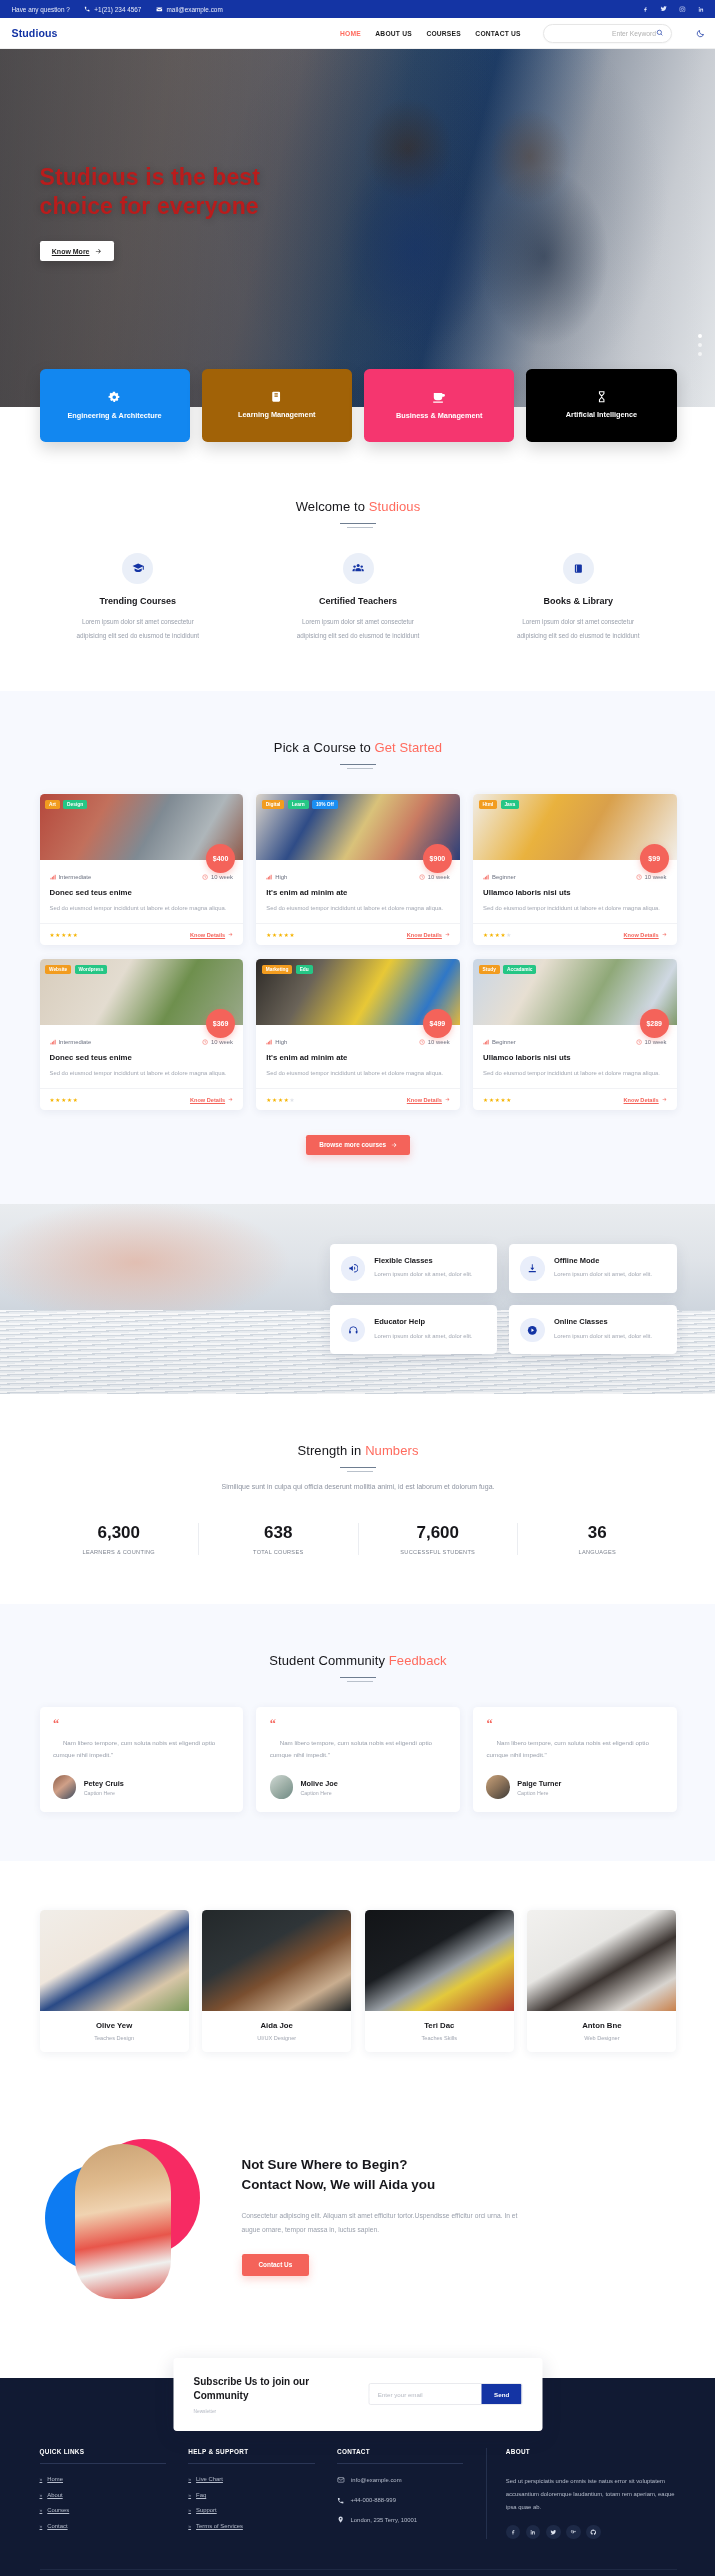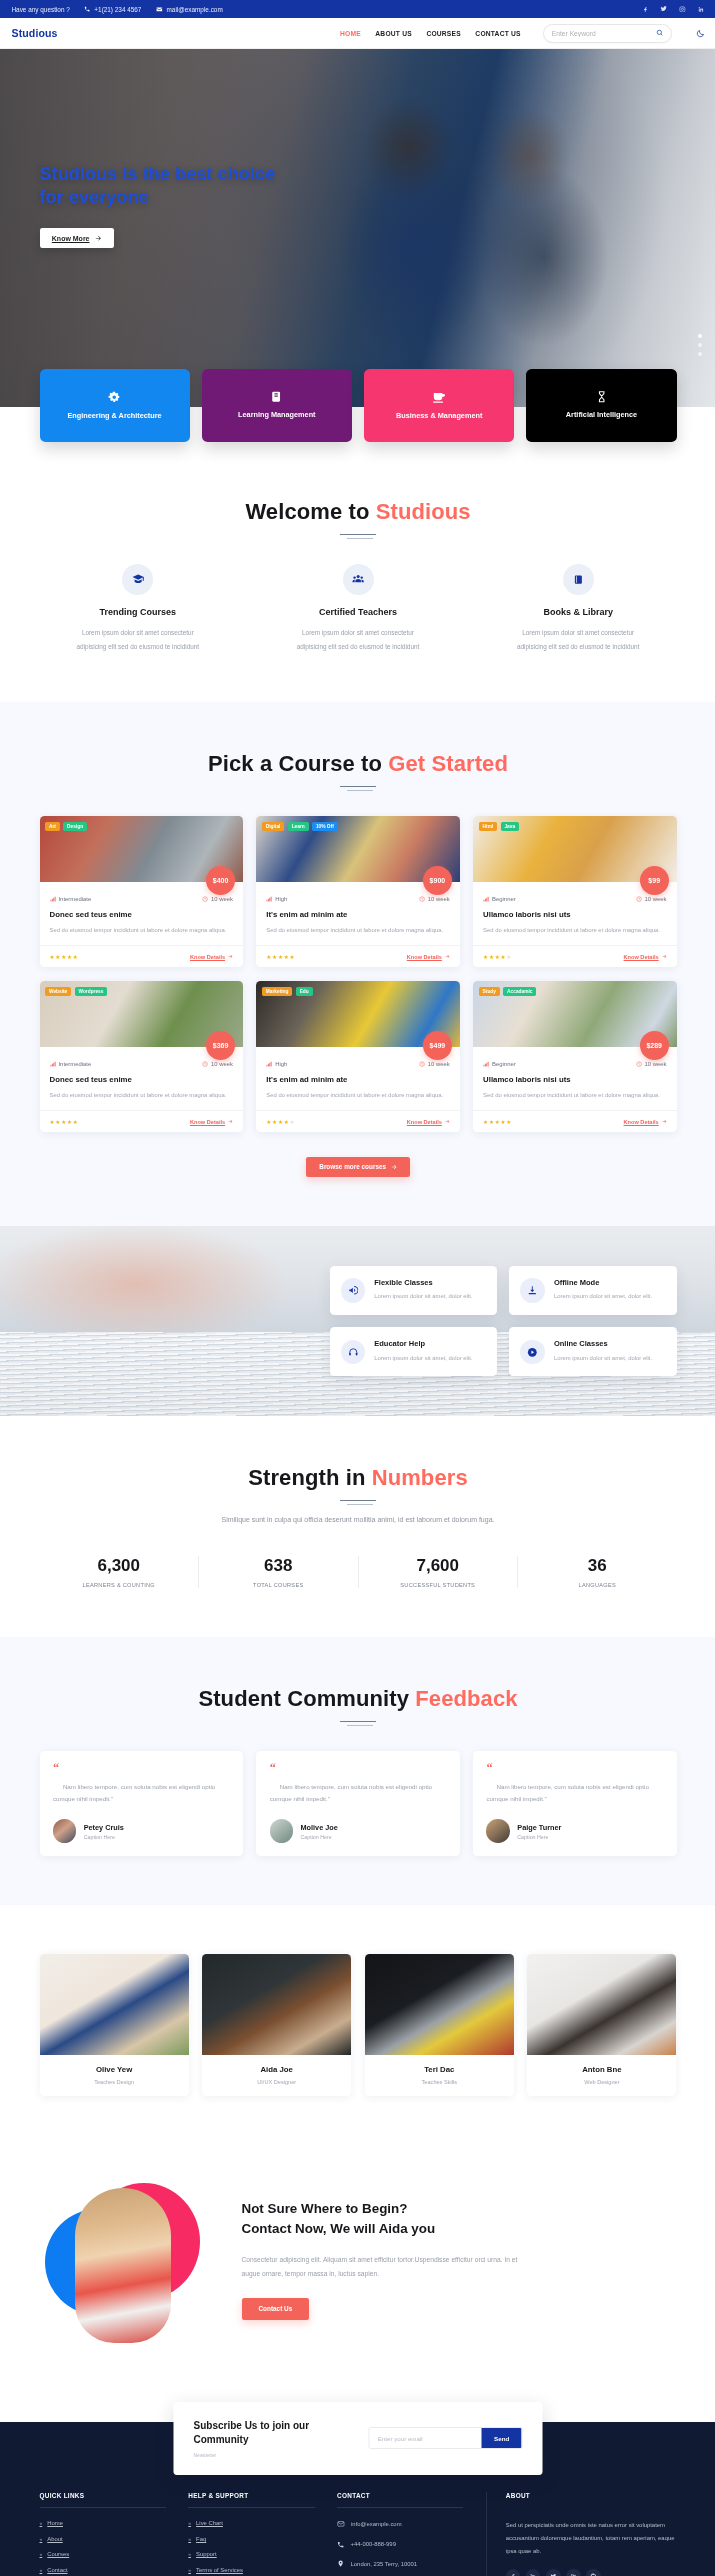--- a/index.html
+++ b/index.html
@@ -21,58 +21,58 @@
   svg { display:block; }
 
   
   .nav { height:31px; background:#fff; border-bottom:0.6px solid #f0f0f0; display:flex; align-items:center; }
   .nav .wrap { display:flex; align-items:center; width:693px; }
   .brand { font-size:10.6px; font-weight:700; color:#1434a4; letter-spacing:0.1px; }
   .nav-menu { margin-left:auto; display:flex; align-items:center; gap:14.5px; }
   .nav-link { font-size:6.7px; font-weight:700; color:#1b1b1b; letter-spacing:0.2px; text-decoration:none; }
   .nav-link.active { color:#ff6b5e; }
   .search-box { display:flex; align-items:center; width:129px; height:19px; border:0.6px solid #e6e6e6; border-radius:10px; padding:0 7.8px; margin-left:7.8px; box-shadow:0 0.6px 1.7px rgba(0,0,0,.05); }
-  .search-box input { border:0; outline:0; flex:1; font-size:6.7px; color:#555; font-family:"Liberation Sans", sans-serif; background:transparent; }
+  .search-box input { border:0; outline:0; flex:1; font-size:6.7px; color:#555; font-family:"Liberation Sans", sans-serif; background:transparent;text-align:right; }
   .search-box input::placeholder { color:#b0b0b0; }
   .moon { margin-left:9px; color:#1434a4; cursor:pointer; }
 
   
   .hero { position:relative; height:358px; overflow:hidden; }
   .hero-bg { position:absolute; inset:0;
     background:
       radial-gradient(circle at 62% 44%, rgba(30,40,60,.25), transparent 46%),
       linear-gradient(104deg,#9d948e 0%, #8d837e 22%, #6e6d74 38%, #2d4b6e 52%, #1e3f6b 62%, #9aa2ae 76%, #c8ccd2 88%, #e4e7ea 100%);
   }
   .hero-bg:after { content:""; position:absolute; inset:0;
     background:
       radial-gradient(ellipse 123px 168px at 58% 56%, rgba(26,55,105,.85), transparent 62%),
       radial-gradient(ellipse 101px 140px at 76% 58%, rgba(20,36,60,.55), transparent 64%),
       radial-gradient(ellipse 67px 78px at 57% 28%, rgba(60,42,30,.55), transparent 66%),
       radial-gradient(ellipse 62px 73px at 74% 30%, rgba(90,64,44,.45), transparent 66%),
       linear-gradient(90deg, rgba(40,40,45,.42) 0%, rgba(40,40,45,.12) 42%, rgba(255,255,255,0) 70%);
   }
   .hero-scrim { position:absolute; inset:0; background:linear-gradient(90deg, rgba(20,22,30,.35), rgba(20,22,30,.05) 55%, rgba(255,255,255,0)); }
   .hero-inner { position:relative; padding-top:106px; }
-  .hero h1 { color:#1d4ed8; font-size:18px; line-height:1.28; font-weight:700; max-width:263px; letter-spacing:0.1px; text-shadow:0 1.1px 7.8px rgba(0,0,0,.25); }
+  .hero h1 { color:#b91c1c; font-size:23px; line-height:1.28; font-weight:700; max-width:263px; letter-spacing:0.1px; text-shadow:0 1.1px 7.8px rgba(0,0,0,.25); }
   .btn-white { display:inline-flex; align-items:center; gap:5px; background:#fff; color:#1b1b1b; font-size:7px; font-weight:700; padding:6.7px 12.3px; border-radius:2.2px; margin-top:19px; box-shadow:0 3.4px 10px rgba(0,0,0,.18); }
   .hero-dots { position:absolute; right:14.5px; bottom:51px; display:flex; flex-direction:column; gap:5px; }
   .hero-dots i { width:3.9px; height:3.9px; border-radius:50%; background:rgba(255,255,255,.65); display:block; }
   .hero-dots i.on { background:#fff; }
 
   
   .cats { position:relative; margin-top:-46px; z-index:5; }
   .cats .wrap { display:flex; gap:12.3px; }
   .cat { flex:1; height:73px; border-radius:5.6px; color:#fff; display:flex; flex-direction:column; align-items:center; justify-content:center; gap:6.7px; box-shadow:0 6.7px 15.7px rgba(0,0,0,.16); }
   .cat .c-ic { font-size:0; }
   .cat .c-lb { font-size:7.3px; font-weight:700; line-height:1.45; text-align:center; }
 
   
   .sec { padding:41px 0; }
   .sec-head { text-align:center; margin-bottom:29px; }
-  .sec-title { font-size:22px; font-weight:700; color:#17171b; letter-spacing:0.1px; }
+  .sec-title { font-size:13px; font-weight:400; color:#17171b; letter-spacing:0.1px; }
   .sec-title .hl { color:#ff6b5e; }
   .sec-rule { width:36px; height:0; margin:9px auto 0; border-top:1.1px solid #6e7d90; position:relative; }
   .sec-rule:after { content:""; position:absolute; left:6.7px; top:2.8px; width:26px; border-top:1.1px solid #b9c1cb; }
   .sec-sub { max-width:313px; margin:12.3px auto 0; text-align:center; font-size:7px; line-height:2; color:#8d93a0; }
 
   
   .feat3 { display:flex; gap:23.5px; }
   .feat { flex:1; text-align:center; }
   .feat-ic { width:31px; height:31px; border-radius:50%; background:#eaeff8; margin:0 auto 12.3px; display:flex; align-items:center; justify-content:center; color:#1434a4; }
   .feat h3 { font-size:9px; font-weight:700; color:#17171b; margin-bottom:9px; }
@@ -297,21 +297,21 @@
 <div class="cats">
   <div class="wrap">
     <div class="cat" style="background:#1287f0">
       <span class="c-ic">
         <svg width="14.5" height="14.5" viewBox="0 0 24 24" fill="#fff">
             <path d="M10.6 3h2.8l.3 2 1.3.6 1.8-1 2 2-1 1.8.6 1.3 2 .3v2.8l-2 .3-.6 1.3 1 1.8-2 2-1.8-1-1.3.6-.3 2h-2.8l-.3-2-1.3-.6-1.8 1-2-2 1-1.8L4.6 13l-2-.3V9.9l2-.3.6-1.3-1-1.8 2-2 1.8 1L9.3 5l.3-2zM12 9a3 3 0 1 0 0 6 3 3 0 0 0 0-6z"></path>
           </svg>
       </span>
       <span class="c-lb">Engineering &amp; Architecture</span>
     </div>
-    <div class="cat" style="background:#701a75">
+    <div class="cat" style="background:#a16207">
       <span class="c-ic">
         <svg width="13.4" height="13.4" viewBox="0 0 24 24" fill="#fff">
             <path d="M6 3h10a2 2 0 0 1 2 2v14a2 2 0 0 1-2 2H6a2 2 0 0 1-2-2V5a2 2 0 0 1 2-2zm2 3v2h6V6H8zm0 4v2h6v-2H8z"></path>
           </svg>
       </span>
       <span class="c-lb">Learning Management</span>
     </div>
     <div class="cat" style="background:#f5366f">
       <span class="c-ic">
         <svg width="14.5" height="14.5" viewBox="0 0 24 24" fill="#fff">

